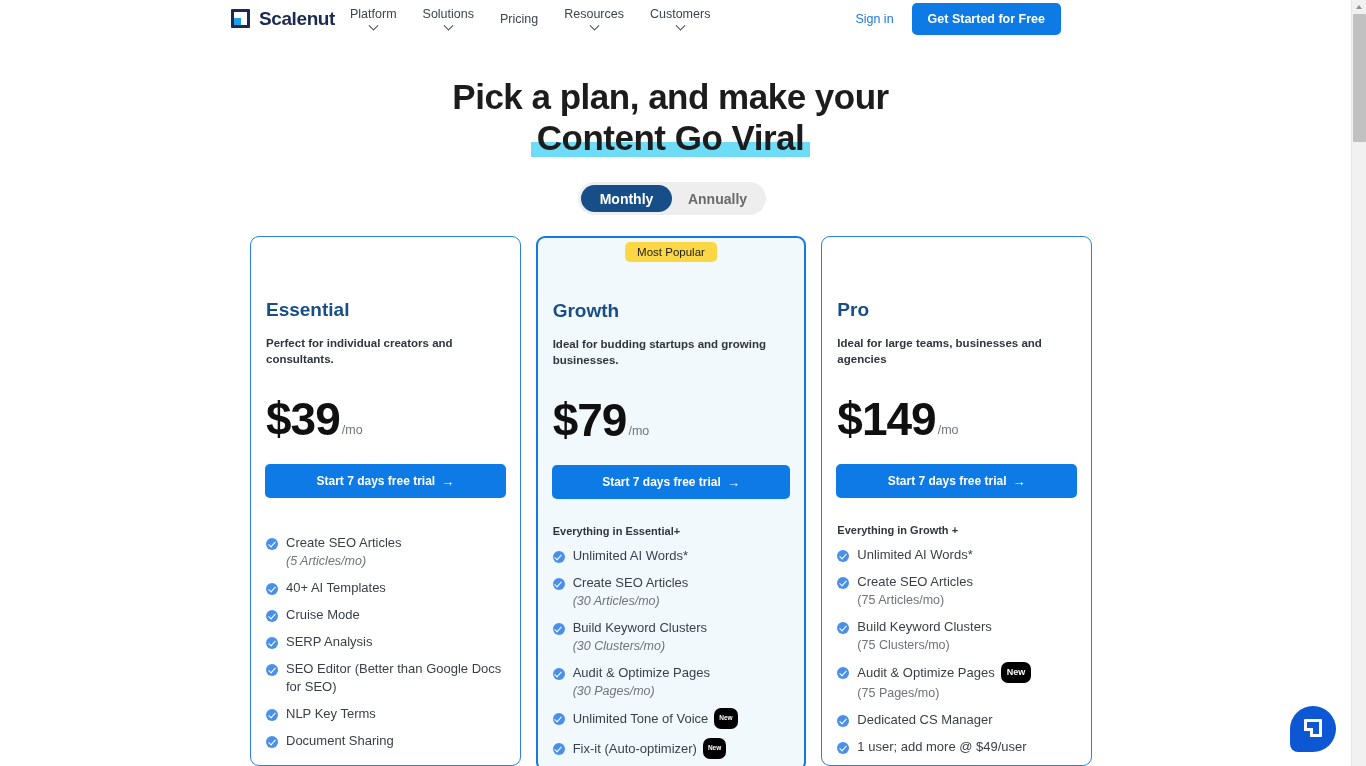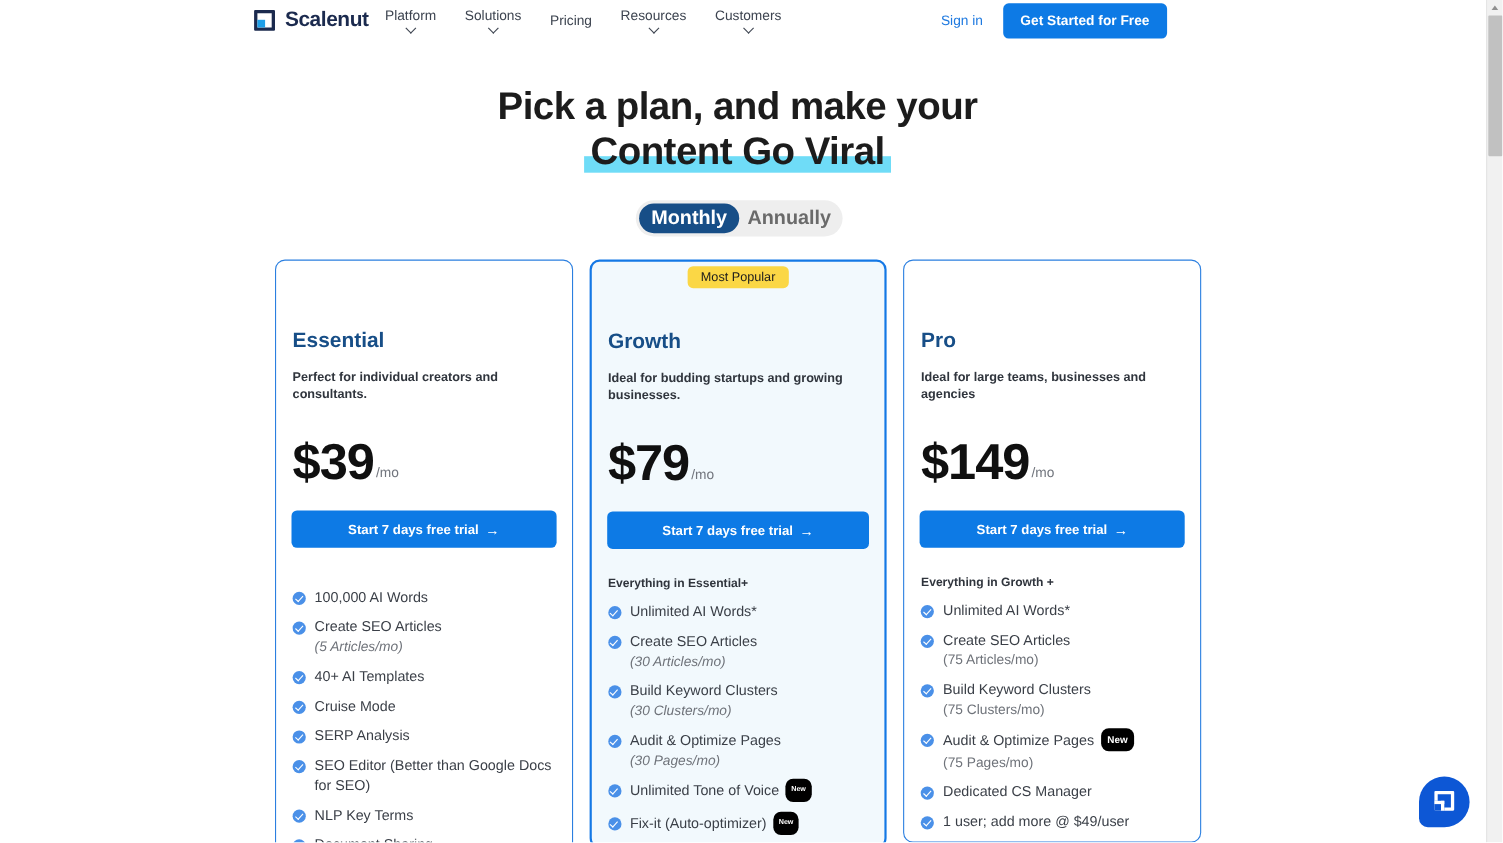--- a/index.html
+++ b/index.html
@@ -159,21 +159,21 @@
     display: flex;
     align-items: center;
     padding: 3px;
   }
   .toggle-opt {
     flex: 1;
     height: 27px;
     display: flex;
     align-items: center;
     justify-content: center;
-    font-size: 18px;
+    font-size: 14px;
     font-weight: 700;
     color: #6a6a6a;
     border-radius: 15px;
     cursor: pointer;
     white-space: nowrap;
   }
   .toggle-opt.active {
     background: #174e87;
     color: #ffffff;
   }
@@ -451,24 +451,20 @@
           <div class="plan-desc">Perfect for individual creators and consultants.</div>
           <div class="price-row">
             <span class="price-amt">$39</span>
             <span class="price-per">/mo</span>
           </div>
           <button class="btn-trial">
             <span>Start 7 days free trial</span>
             <span class="arrow-r">→</span>
           </button>
           <ul class="feat-list no-note">
-            <li class="feat">
-              <span class="check"></span>
-              <span class="feat-text"><span>100,000 AI Words</span></span>
-            </li>
             <li class="feat">
               <span class="check"></span>
               <span class="feat-text"><span>Create SEO Articles</span><span class="feat-sub italic">(5 Articles/mo)</span></span>
             </li>
             <li class="feat">
               <span class="check"></span>
               <span class="feat-text"><span>40+ AI Templates</span></span>
             </li>
             <li class="feat">
               <span class="check"></span>

